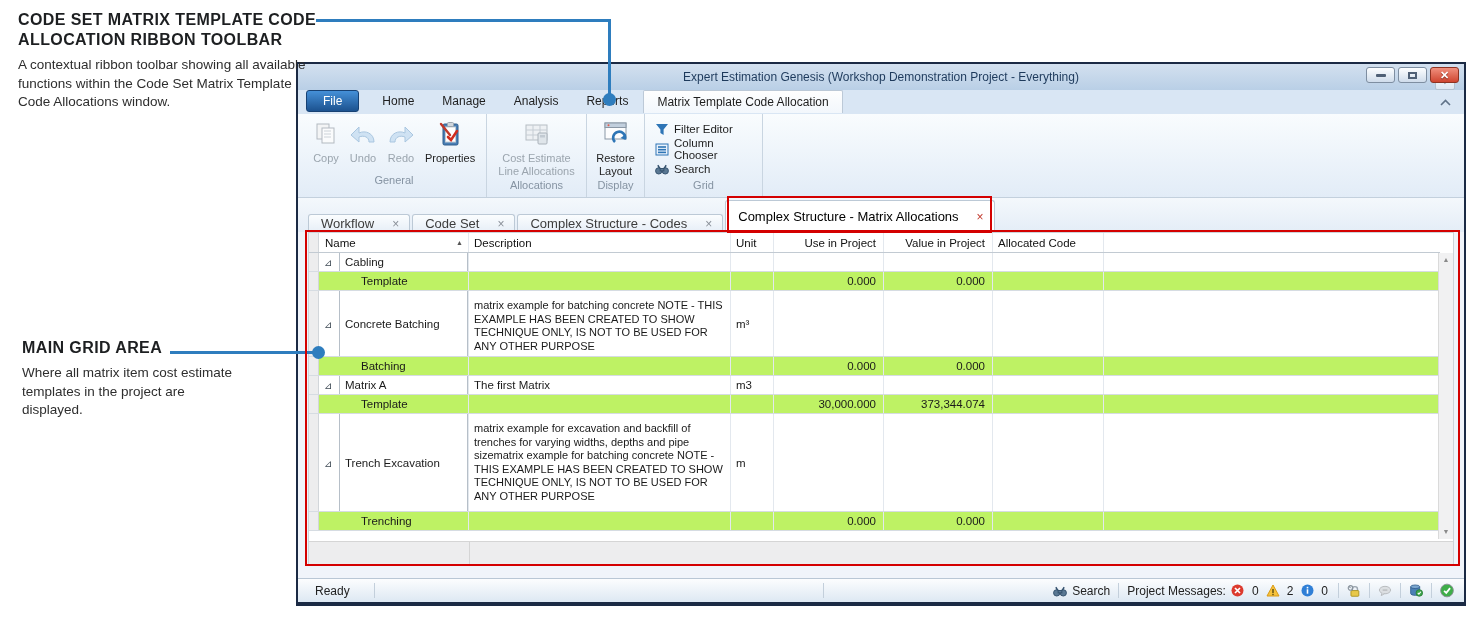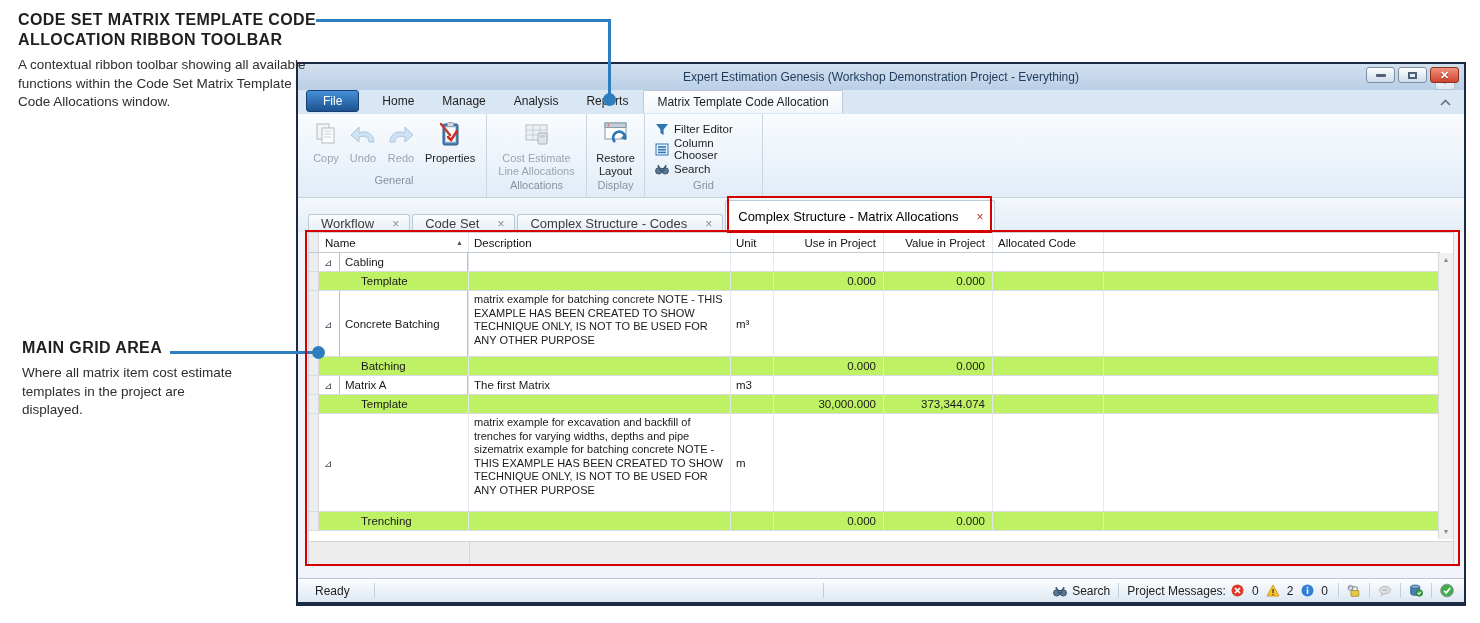--- a/index.html
+++ b/index.html
@@ -84,21 +84,21 @@
   .c.val { width:109px; }
   .c.alloc { width:111px; padding-left:5px; }
   .c.fill { flex:1; border-right:none; }
   .h19 { height:19px; } .h66 { height:66px; } .h98 { height:98px; }
   .grow.child { background:#bef264; }
   .grow.child .c.ind { background:#ededee; }
   .grow.child .c.name { padding-left:42px; }
   .exp { position:absolute; left:5px; top:50%; transform:translateY(-50%); font-size:10px; color:#3f4a55; z-index:2; }
   .nbox { position:absolute; left:20px; right:0; top:-1px; bottom:-1px; border:1px solid #b6bfc8;
           background:#fff; display:flex; align-items:center; padding-left:5px; }
-  .desc-multi { align-items:flex-start !important; padding-top:2px; line-height:13.5px; font-size:11px; }
+  .desc-multi { align-items:flex-start !important; padding-top:8px; line-height:13.5px; font-size:11px; }
   .sortglyph { position:absolute; right:5px; top:6px; font-size:7px; color:#555; }
   .vscroll { position:absolute; right:0; top:20px; width:15px; height:286px; background:#f1f1f2; border-left:1px solid #dadada; }
   .varrow { position:absolute; left:0; width:14px; height:14px; text-align:center; font-size:7px; color:#8a8a8a; line-height:14px; }
   .gfooter { position:absolute; left:0; right:0; top:308px; height:23px; background:#ededee; border-top:1px solid #d5d5d5; }
   .gfooter .fdiv { position:absolute; left:160px; top:0; bottom:0; width:1px; background:#d5d5d5; }
 
   
   .statusbar { position:absolute; left:0; right:0; top:514px; height:24px;
                background:linear-gradient(#fcfdfe,#dde8f3); border-top:1px solid #b9c7d5;
                display:flex; align-items:center; font-size:12px; color:#222; }
@@ -399,20 +399,23 @@
         <div class="c use">30,000.000</div>
         <div class="c val">373,344.074</div>
         <div class="c alloc"></div>
         <div class="c fill"></div>
       </div>
 
       <div class="grow group h98">
         <div class="c ind"></div>
         <div class="c name">
             <span class="exp">⊿</span>
+            <div class="nbox">
+              <span>Trench Excavation</span>
+            </div>
           </div>
         <div class="c desc desc-multi">matrix example for excavation and backfill of trenches for varying widths, depths and pipe sizematrix example for batching concrete NOTE - THIS EXAMPLE HAS BEEN CREATED TO SHOW TECHNIQUE ONLY, IS NOT TO BE USED FOR ANY OTHER PURPOSE</div>
         <div class="c unit">m</div>
         <div class="c use"></div>
         <div class="c val"></div>
         <div class="c alloc"></div>
         <div class="c fill"></div>
       </div>
 
       <div class="grow child h19">

